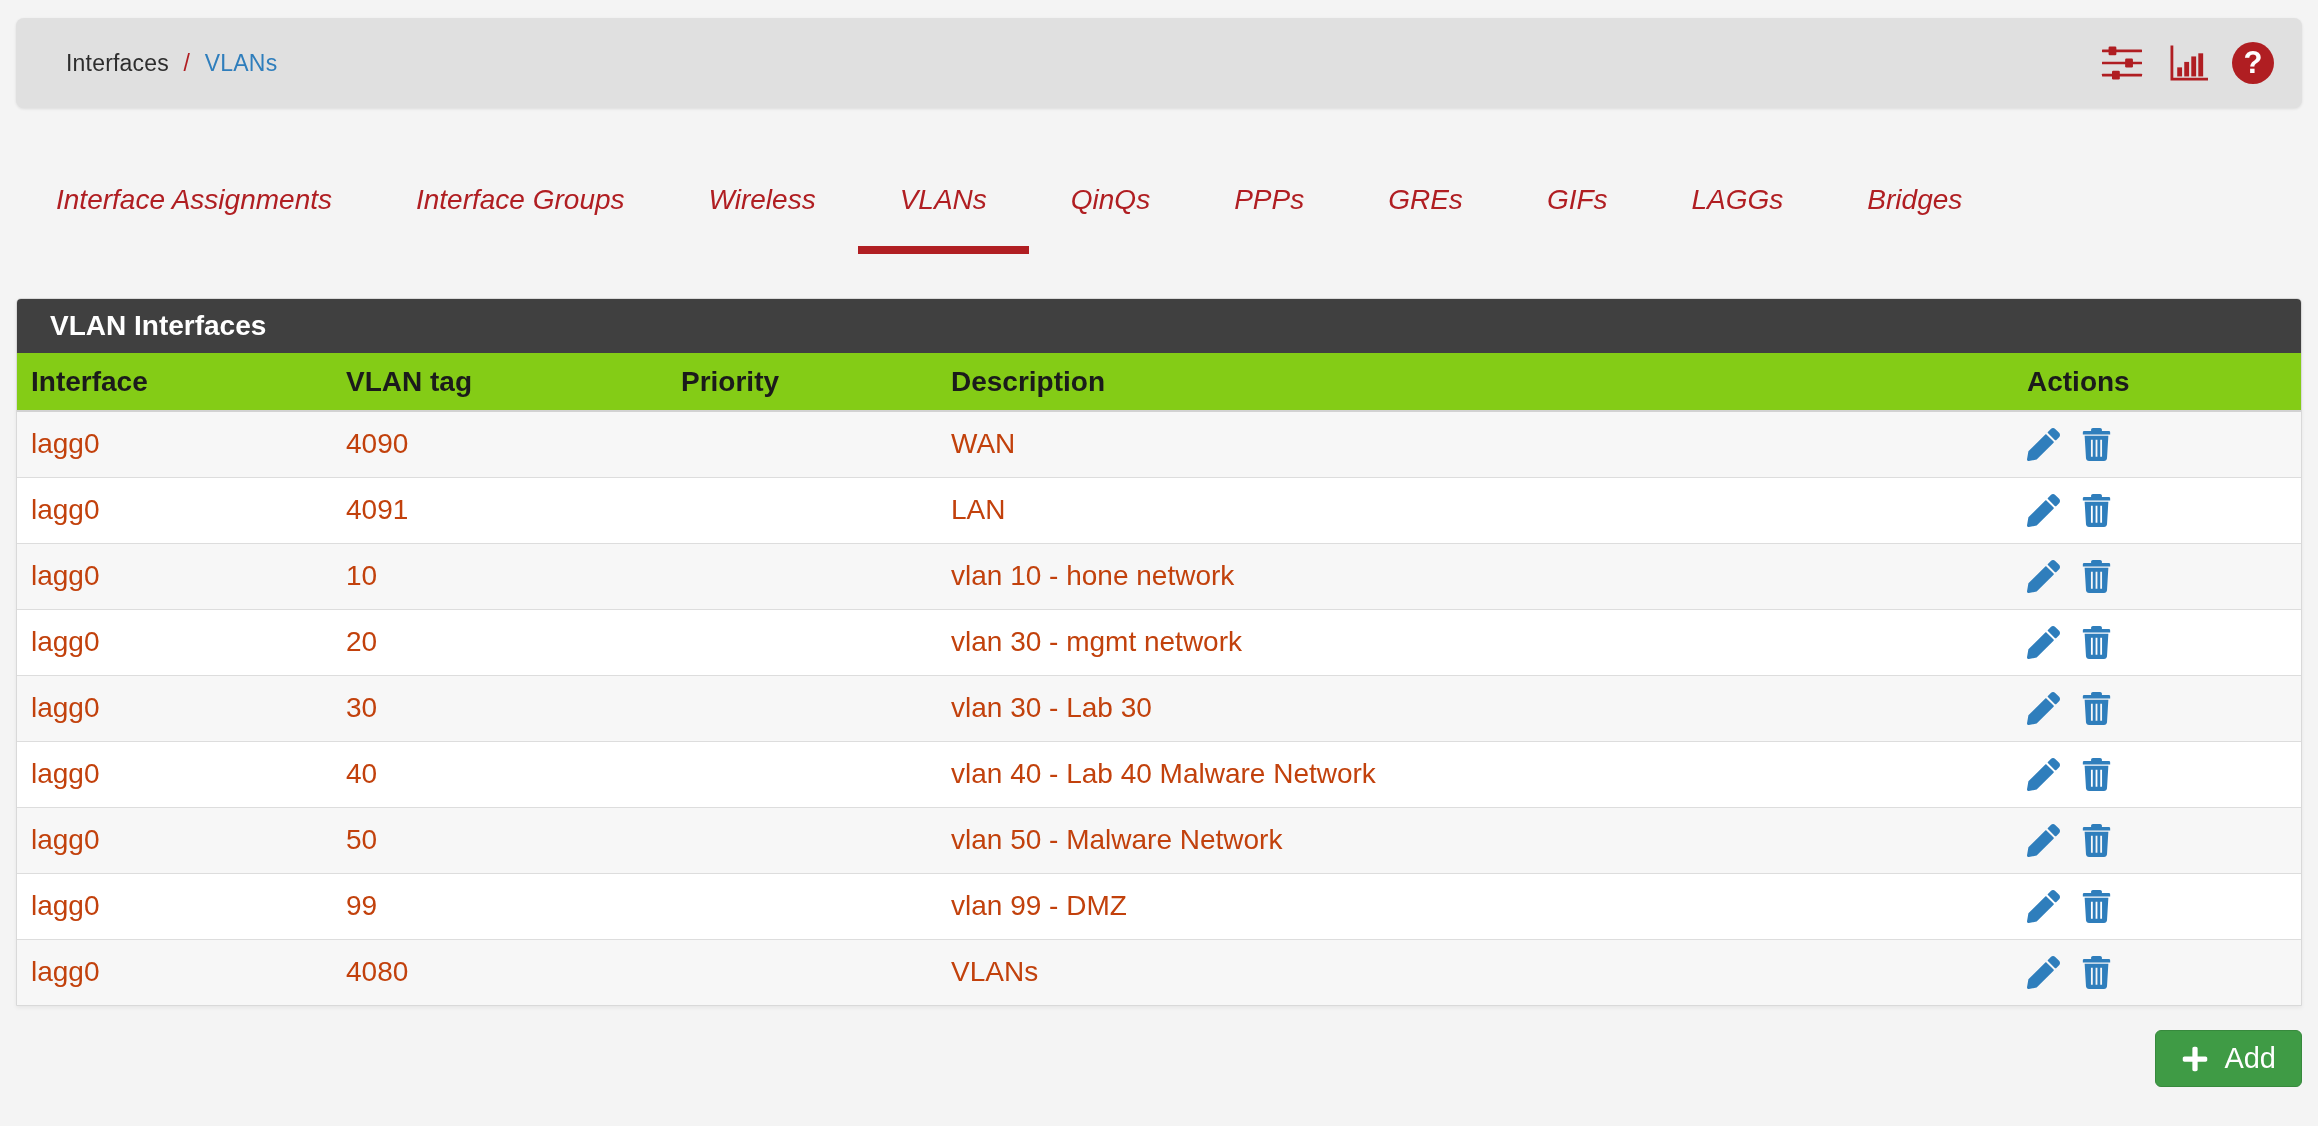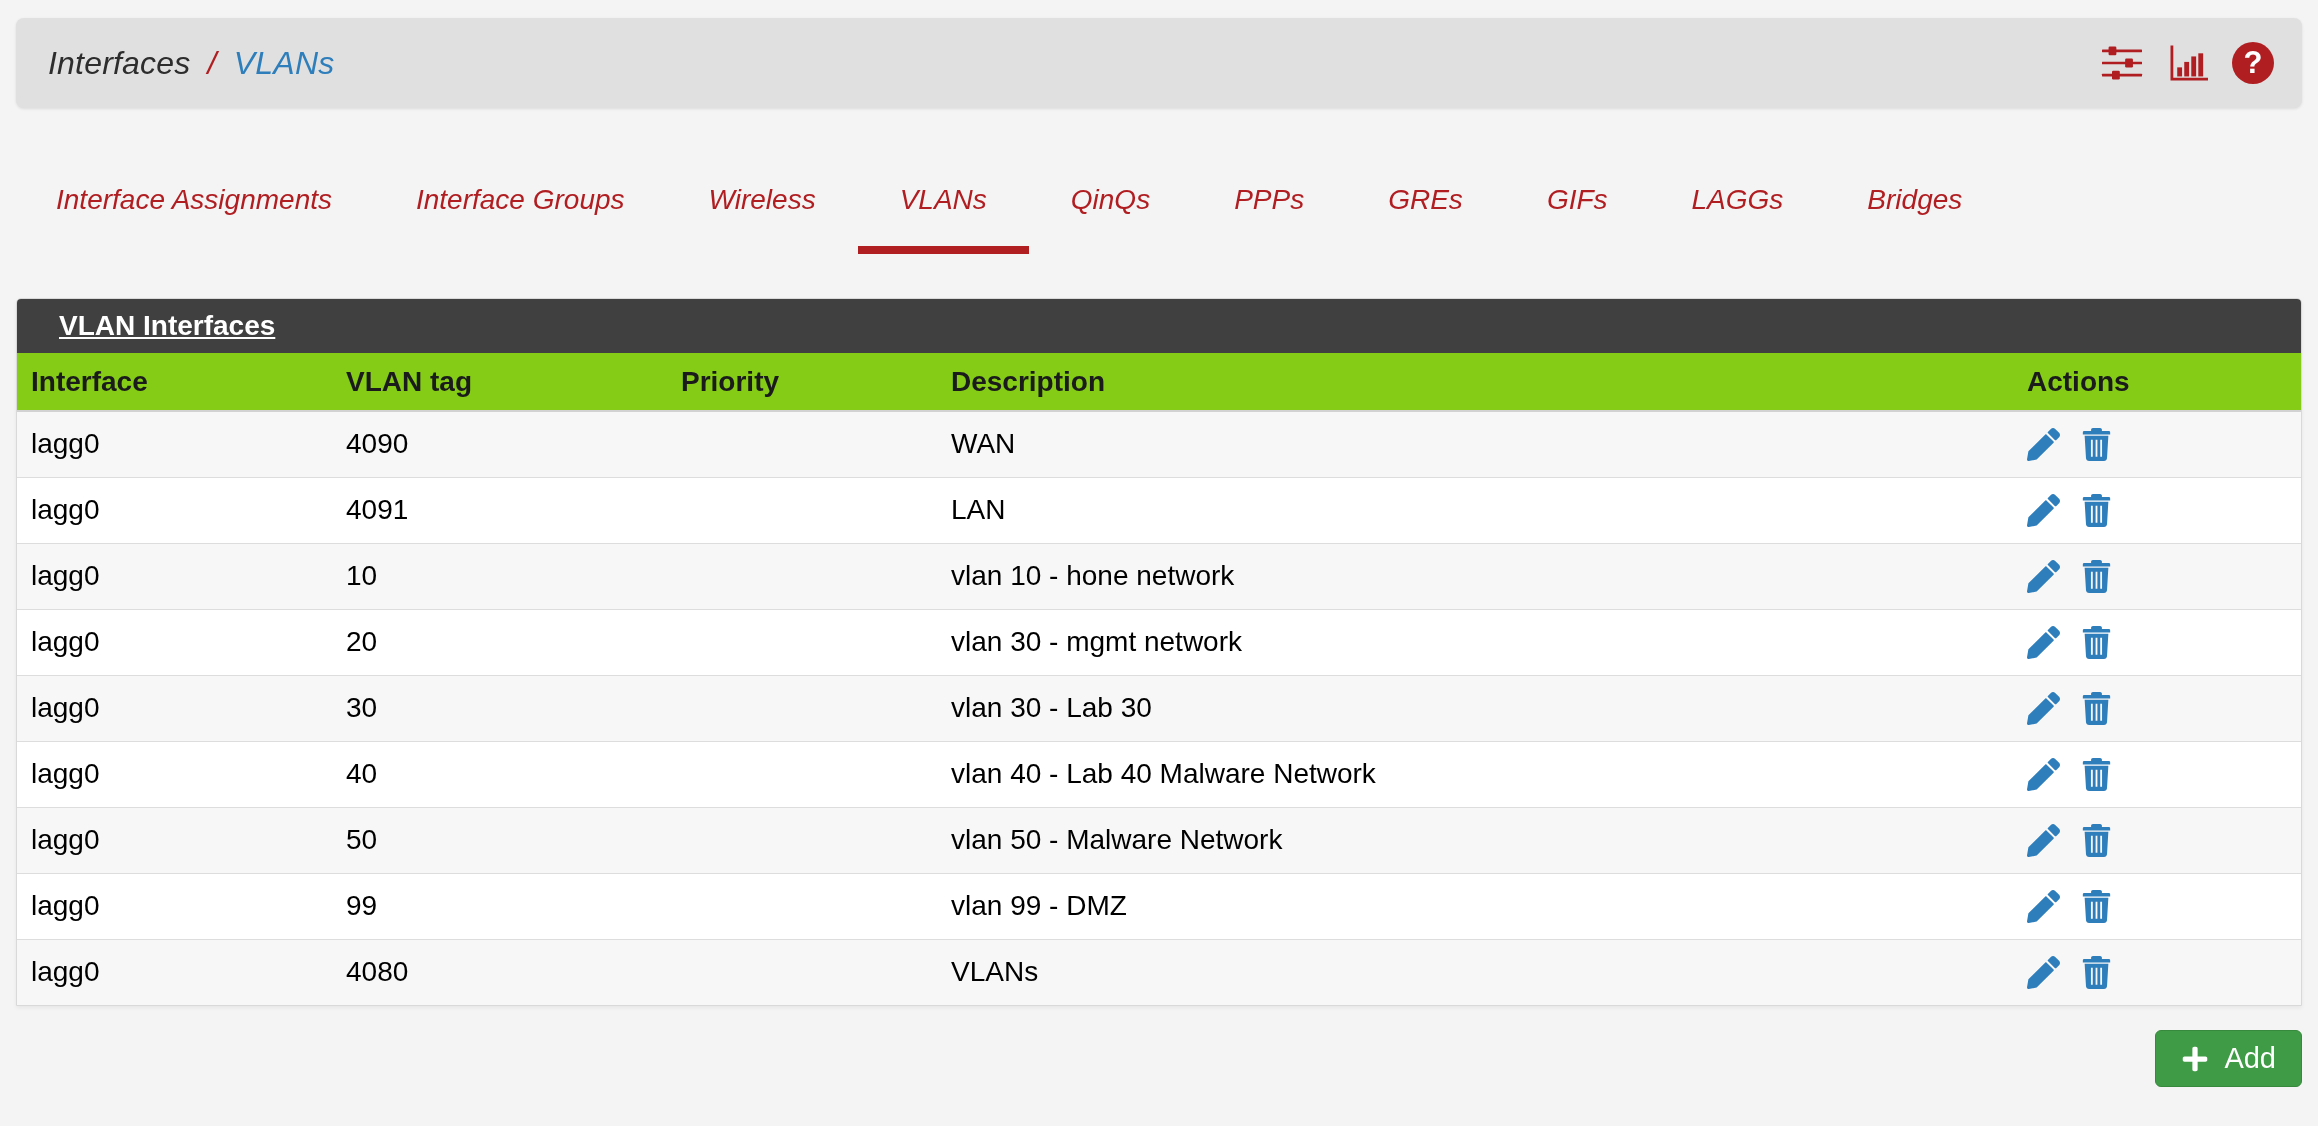--- a/index.html
+++ b/index.html
@@ -28,21 +28,21 @@
   
   .breadcrumb-bar{
     margin:18px 16px 0;
     height:90px;
     background:var(--bar-bg);
     border-radius:8px;
     display:flex;align-items:center;justify-content:space-between;
     padding:0 28px 0 32px;
     box-shadow:0 1px 3px rgba(0,0,0,.10);
   }
-  .breadcrumb{margin:0;font-size:32px;font-weight:400;color:#2d2d2d;letter-spacing:.2px;font-style:italic;}
+  .breadcrumb{margin:18px;font-size:23px;font-weight:400;color:#2d2d2d;letter-spacing:.2px;}
   .crumb-sep{color:var(--red);margin:0 8px;}
   .crumb-page{color:var(--blue);text-decoration:none;cursor:pointer;}
   .header-icons{display:flex;align-items:center;gap:22px;}
   .hicon{display:block;cursor:pointer;line-height:0;}
   .hicon svg{width:44px;height:40px;fill:var(--red);display:block;}
   .hicon-help{
     width:42px;height:42px;border-radius:50%;
     background:var(--red);color:#ffffff;
     font-size:31px;font-weight:bold;line-height:42px;text-align:center;
   }
@@ -68,39 +68,38 @@
     border:1px solid #d9d9d9;
     border-radius:5px 5px 0 0;
     box-shadow:0 2px 4px rgba(0,0,0,.06);
   }
   .panel-heading{
     height:54px;
     background:var(--panel-dark);
     color:#ffffff;
     font-size:28px;font-weight:bold;
     display:flex;align-items:center;
-    padding-left:42px;
+    padding-left:33px;
     border-radius:4px 4px 0 0;
-    text-decoration:underline;
   }
   table.vlan-table{
     width:100%;
     border-collapse:collapse;
     table-layout:fixed;
     font-size:28px;
   }
   .vlan-table th{
     text-align:left;font-weight:bold;color:#1b1b1b;
     height:58px;padding:0 0 0 14px;
     border-bottom:2px solid #d2d2d2;
     background:#84cc16;
   }
   .vlan-table td{
     height:66px;padding:0 0 0 14px;
-    color:#000000;
+    color:#c2410c;
     overflow:hidden;white-space:nowrap;text-overflow:ellipsis;
   }
   .vlan-table tbody tr{background:#ffffff;}
   .vlan-table tbody tr:nth-child(odd){background:var(--stripe);}
   .vlan-table tbody tr + tr td{border-top:1px solid var(--line);}
   .actions-cell{line-height:0;}
   .row-icon{display:inline-block;margin-right:12px;cursor:pointer;vertical-align:middle;line-height:0;}
   .row-icon svg{width:33px;height:33px;fill:var(--blue);display:block;}
 
   

